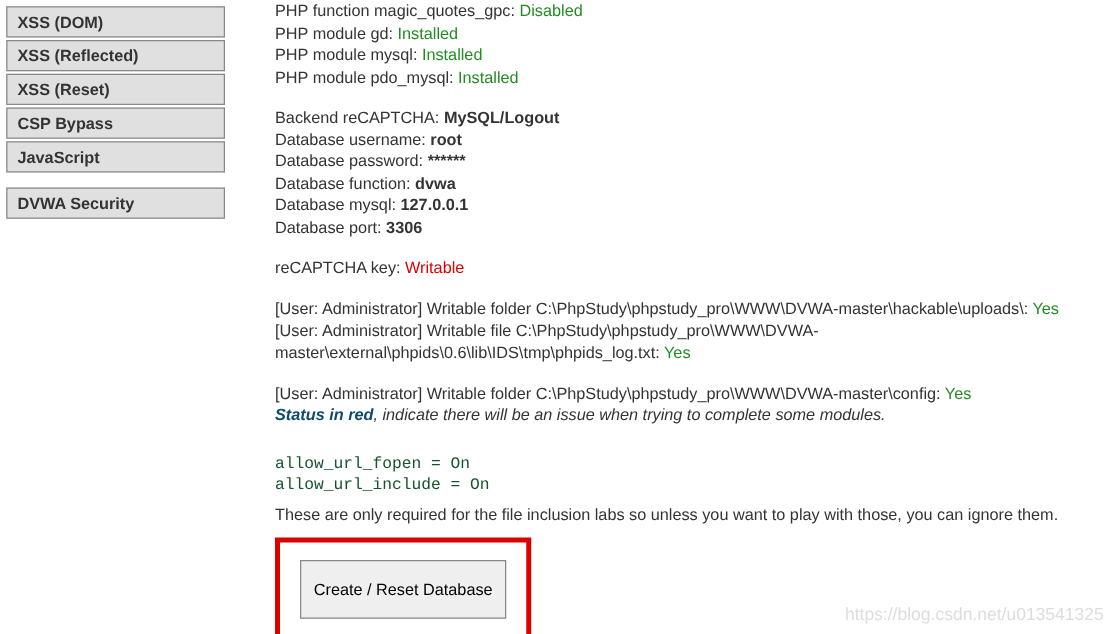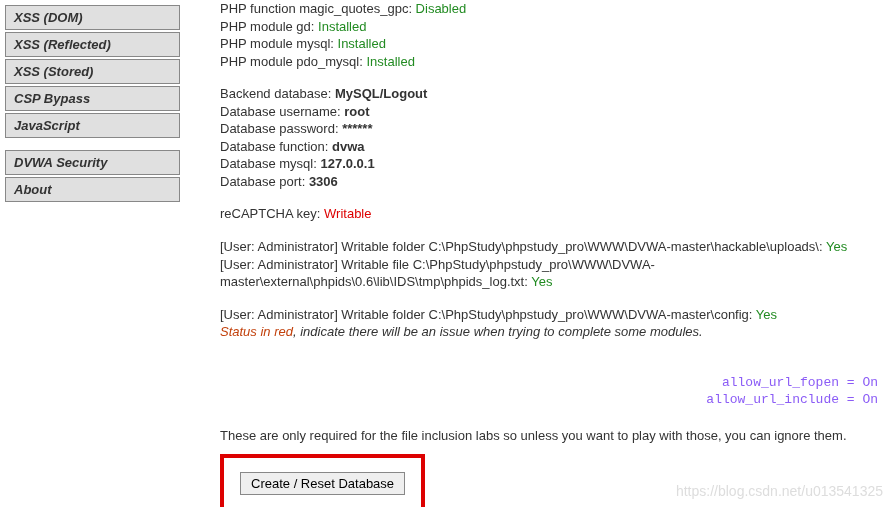--- a/index.html
+++ b/index.html
@@ -1,75 +1,74 @@
 <!DOCTYPE html>
 <html><head>
   <meta charset="utf-8">
   <style>
     * { margin: 0; padding: 0; box-sizing: border-box; }
     body { font-family: Arial, sans-serif; font-size: 13px; background: #fff; color: #333; width: 893px; }
     .container { display: flex; }
     .sidebar { width: 180px; padding: 5px 0 0 5px; }
-    .menu-group { margin-bottom: 12px; font-style: italic; }
+    .menu-group { margin-bottom: 12px; }
     .menu-item {
       background: #e0e0e0;
       border: 1px solid #888;
       padding: 4px 8px;
       margin-bottom: 2px;
       cursor: pointer;
       font-weight: bold;
       font-size: 13px;
     }
     .main { flex: 1; padding: 0 15px 0 40px; }
     .line { margin: 0; line-height: 1.35; }
     .green { color: #228B22; }
     .red { color: #dd0000; }
-    .red-bold { color: #c2410c; font-weight: normal; }
+    .red-bold { color: #0c4a6e; font-weight: bold; }
     .bold { font-weight: bold; }
     .italic { font-style: italic; }
     .spacer { height: 15px; }
-    .code-block { font-family: "Courier New", monospace; color: #8b5cf6; margin: 18px 0; line-height: 1.35; text-align: right; }
+    .code-block { font-family: "Courier New", monospace; color: #14532d; margin: 6px 0; line-height: 1.35; }
     .button-wrap { border: 4px solid #dd0000; padding: 14px 16px; display: inline-block; margin: 10px 0; }
     .reset-btn {
       background: #efefef;
       border: 1px solid #888;
-      padding: 3px 10px;
+      padding: 15px 10px;
       font-size: 13px;
       cursor: pointer;
       font-family: Arial, sans-serif;
     }
     .watermark { position: fixed; bottom: 8px; right: 10px; color: #ddd; font-size: 14px; }
   </style>
 </head>
 <body>
 
 <div class="container">
   <div class="sidebar">
     <div class="menu-group">
       <div class="menu-item">XSS (DOM)</div>
       <div class="menu-item">XSS (Reflected)</div>
-      <div class="menu-item">XSS (Stored)</div>
+      <div class="menu-item">XSS (Reset)</div>
       <div class="menu-item">CSP Bypass</div>
       <div class="menu-item">JavaScript</div>
     </div>
     <div class="menu-group">
       <div class="menu-item">DVWA Security</div>
-      <div class="menu-item">About</div>
     </div>
   </div>
 
   <div class="main">
     <div class="line"><span>PHP function magic_quotes_gpc: </span><span class="green">Disabled</span></div>
     <div class="line"><span>PHP module gd: </span><span class="green">Installed</span></div>
     <div class="line"><span>PHP module mysql: </span><span class="green">Installed</span></div>
     <div class="line"><span>PHP module pdo_mysql: </span><span class="green">Installed</span></div>
 
     <div class="spacer"></div>
 
-    <div class="line"><span>Backend database: </span><span class="bold">MySQL/Logout</span></div>
+    <div class="line"><span>Backend reCAPTCHA: </span><span class="bold">MySQL/Logout</span></div>
     <div class="line"><span>Database username: </span><span class="bold">root</span></div>
     <div class="line"><span>Database password: </span><span class="bold">******</span></div>
     <div class="line"><span>Database function: </span><span class="bold">dvwa</span></div>
     <div class="line"><span>Database mysql: </span><span class="bold">127.0.0.1</span></div>
     <div class="line"><span>Database port: </span><span class="bold">3306</span></div>
 
     <div class="spacer"></div>
 
     <div class="line"><span>reCAPTCHA key: </span><span class="red">Writable</span></div>
 

